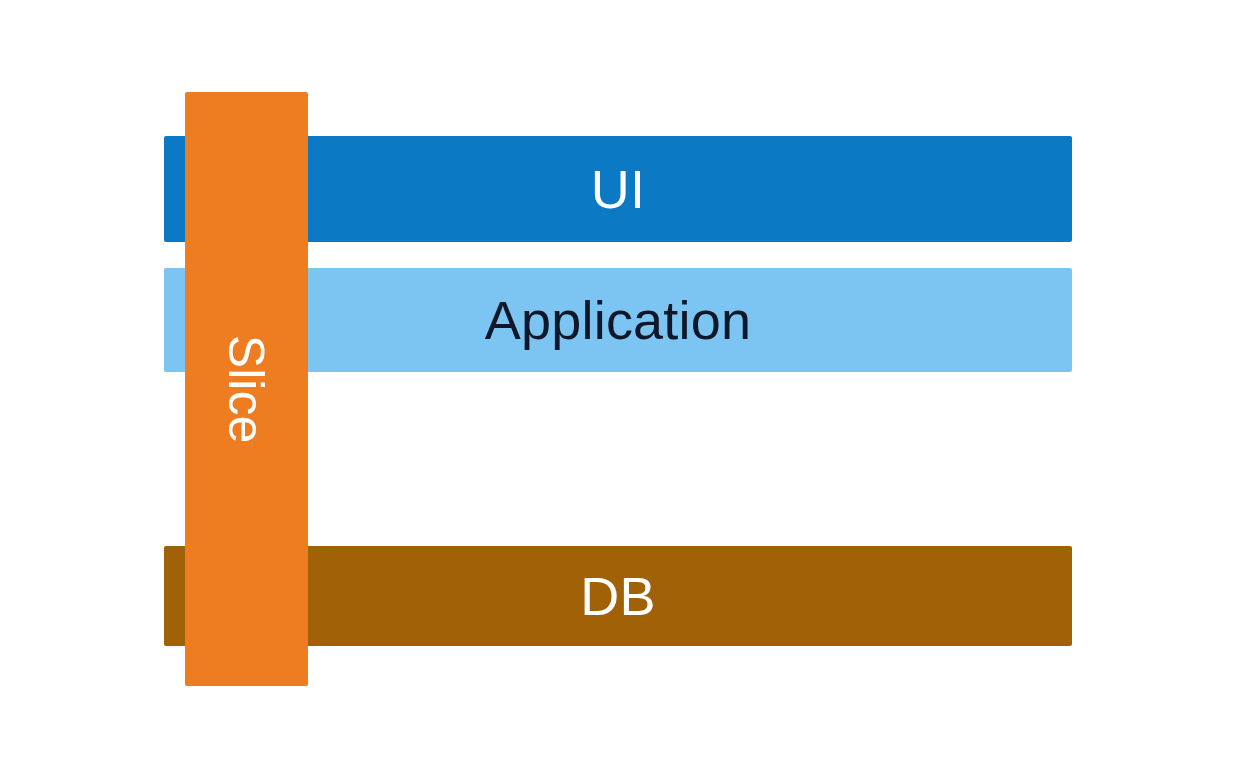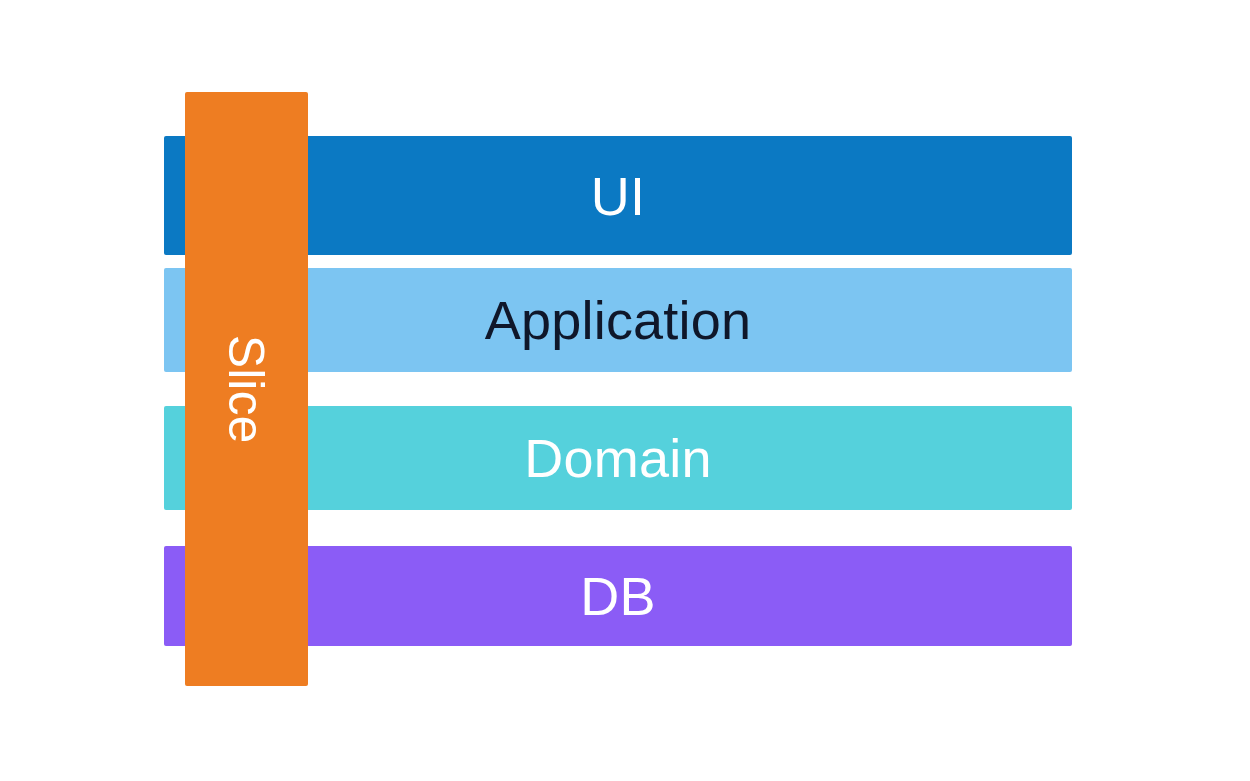--- a/index.html
+++ b/index.html
@@ -52,33 +52,30 @@
     transform: rotate(90deg);
     transform-origin: center center;
     user-select: none;
   }
 </style>
 </head>
 <body>
 
 <div id="canvas" style="width: 1250px; height: 781px; background: rgb(255, 255, 255);">
 
-  <div class="layer-bar" id="bar-ui" style="left: 164px; top: 136px; width: 908px; height: 119px; background: rgb(11, 121, 195);">
+  <div class="layer-bar" id="bar-ui" style="left: 164px; top: 136px; width: 908px; height: 106px; background: rgb(11, 121, 195);">
     <span class="layer-label" style="font-size: 54px; color: rgb(255, 255, 255);">UI</span>
   </div>
 
   <div class="layer-bar" id="bar-application" style="left: 164px; top: 268px; width: 908px; height: 104px; background: rgb(124, 197, 242);">
     <span class="layer-label" style="font-size: 54px; color: #0f172a;">Application</span>
   </div>
 
-  <div class="layer-bar" id="bar-domain" style="left: 164px; top: 406px; width: 908px; height: 104px; background: rgb(85, 209, 220);">
-    <span class="layer-label" style="font-size: 54px; color: rgb(255, 255, 255);">Domain</span>
-  </div>
 
-  <div class="layer-bar" id="bar-db" style="left: 164px; top: 546px; width: 908px; height: 100px; background: #8b5cf6;">
+  <div class="layer-bar" id="bar-db" style="left: 164px; top: 546px; width: 908px; height: 100px; background: #a16207;">
     <span class="layer-label" style="font-size: 54px; color: rgb(255, 255, 255);">DB</span>
   </div>
 
   <div id="slice-column" style="left: 185px; top: 92px; width: 123px; height: 594px; background: rgb(238, 125, 34);">
     <span id="slice-label-rot" style="font-size: 50px; color: rgb(255, 255, 255); transform: rotate(90deg);">Slice</span>
   </div>
 
 </div>
 
 </body></html>

